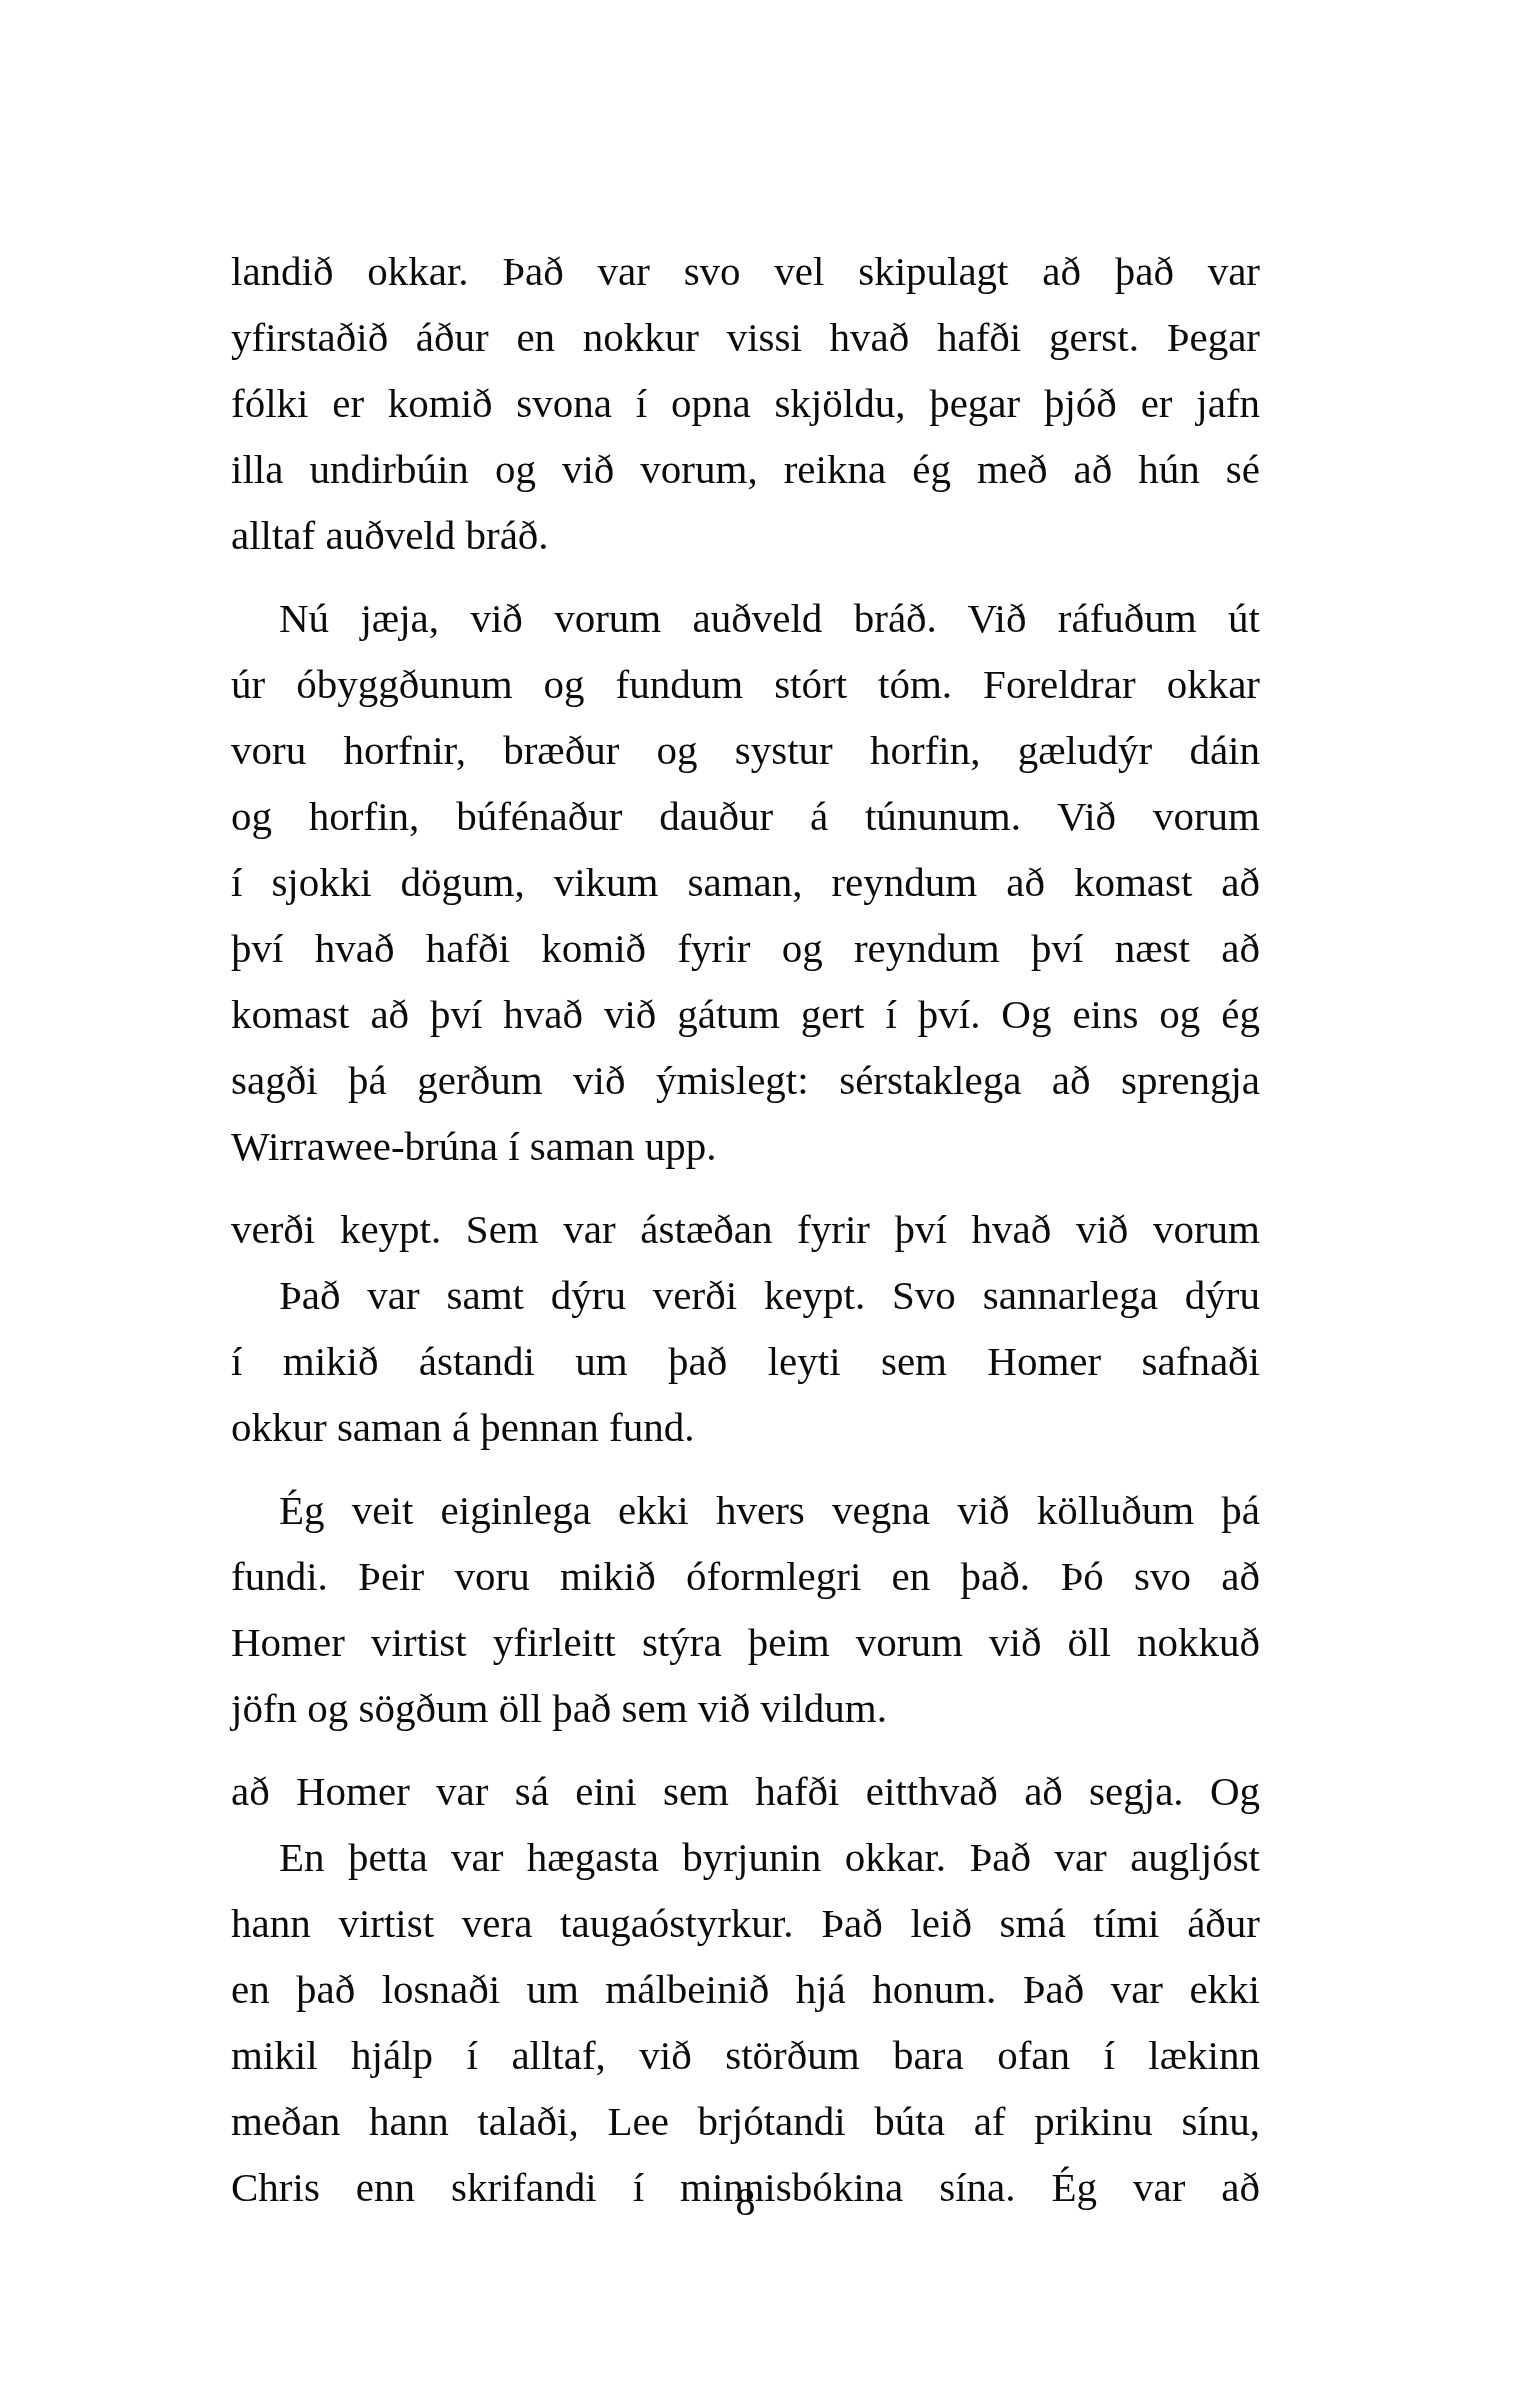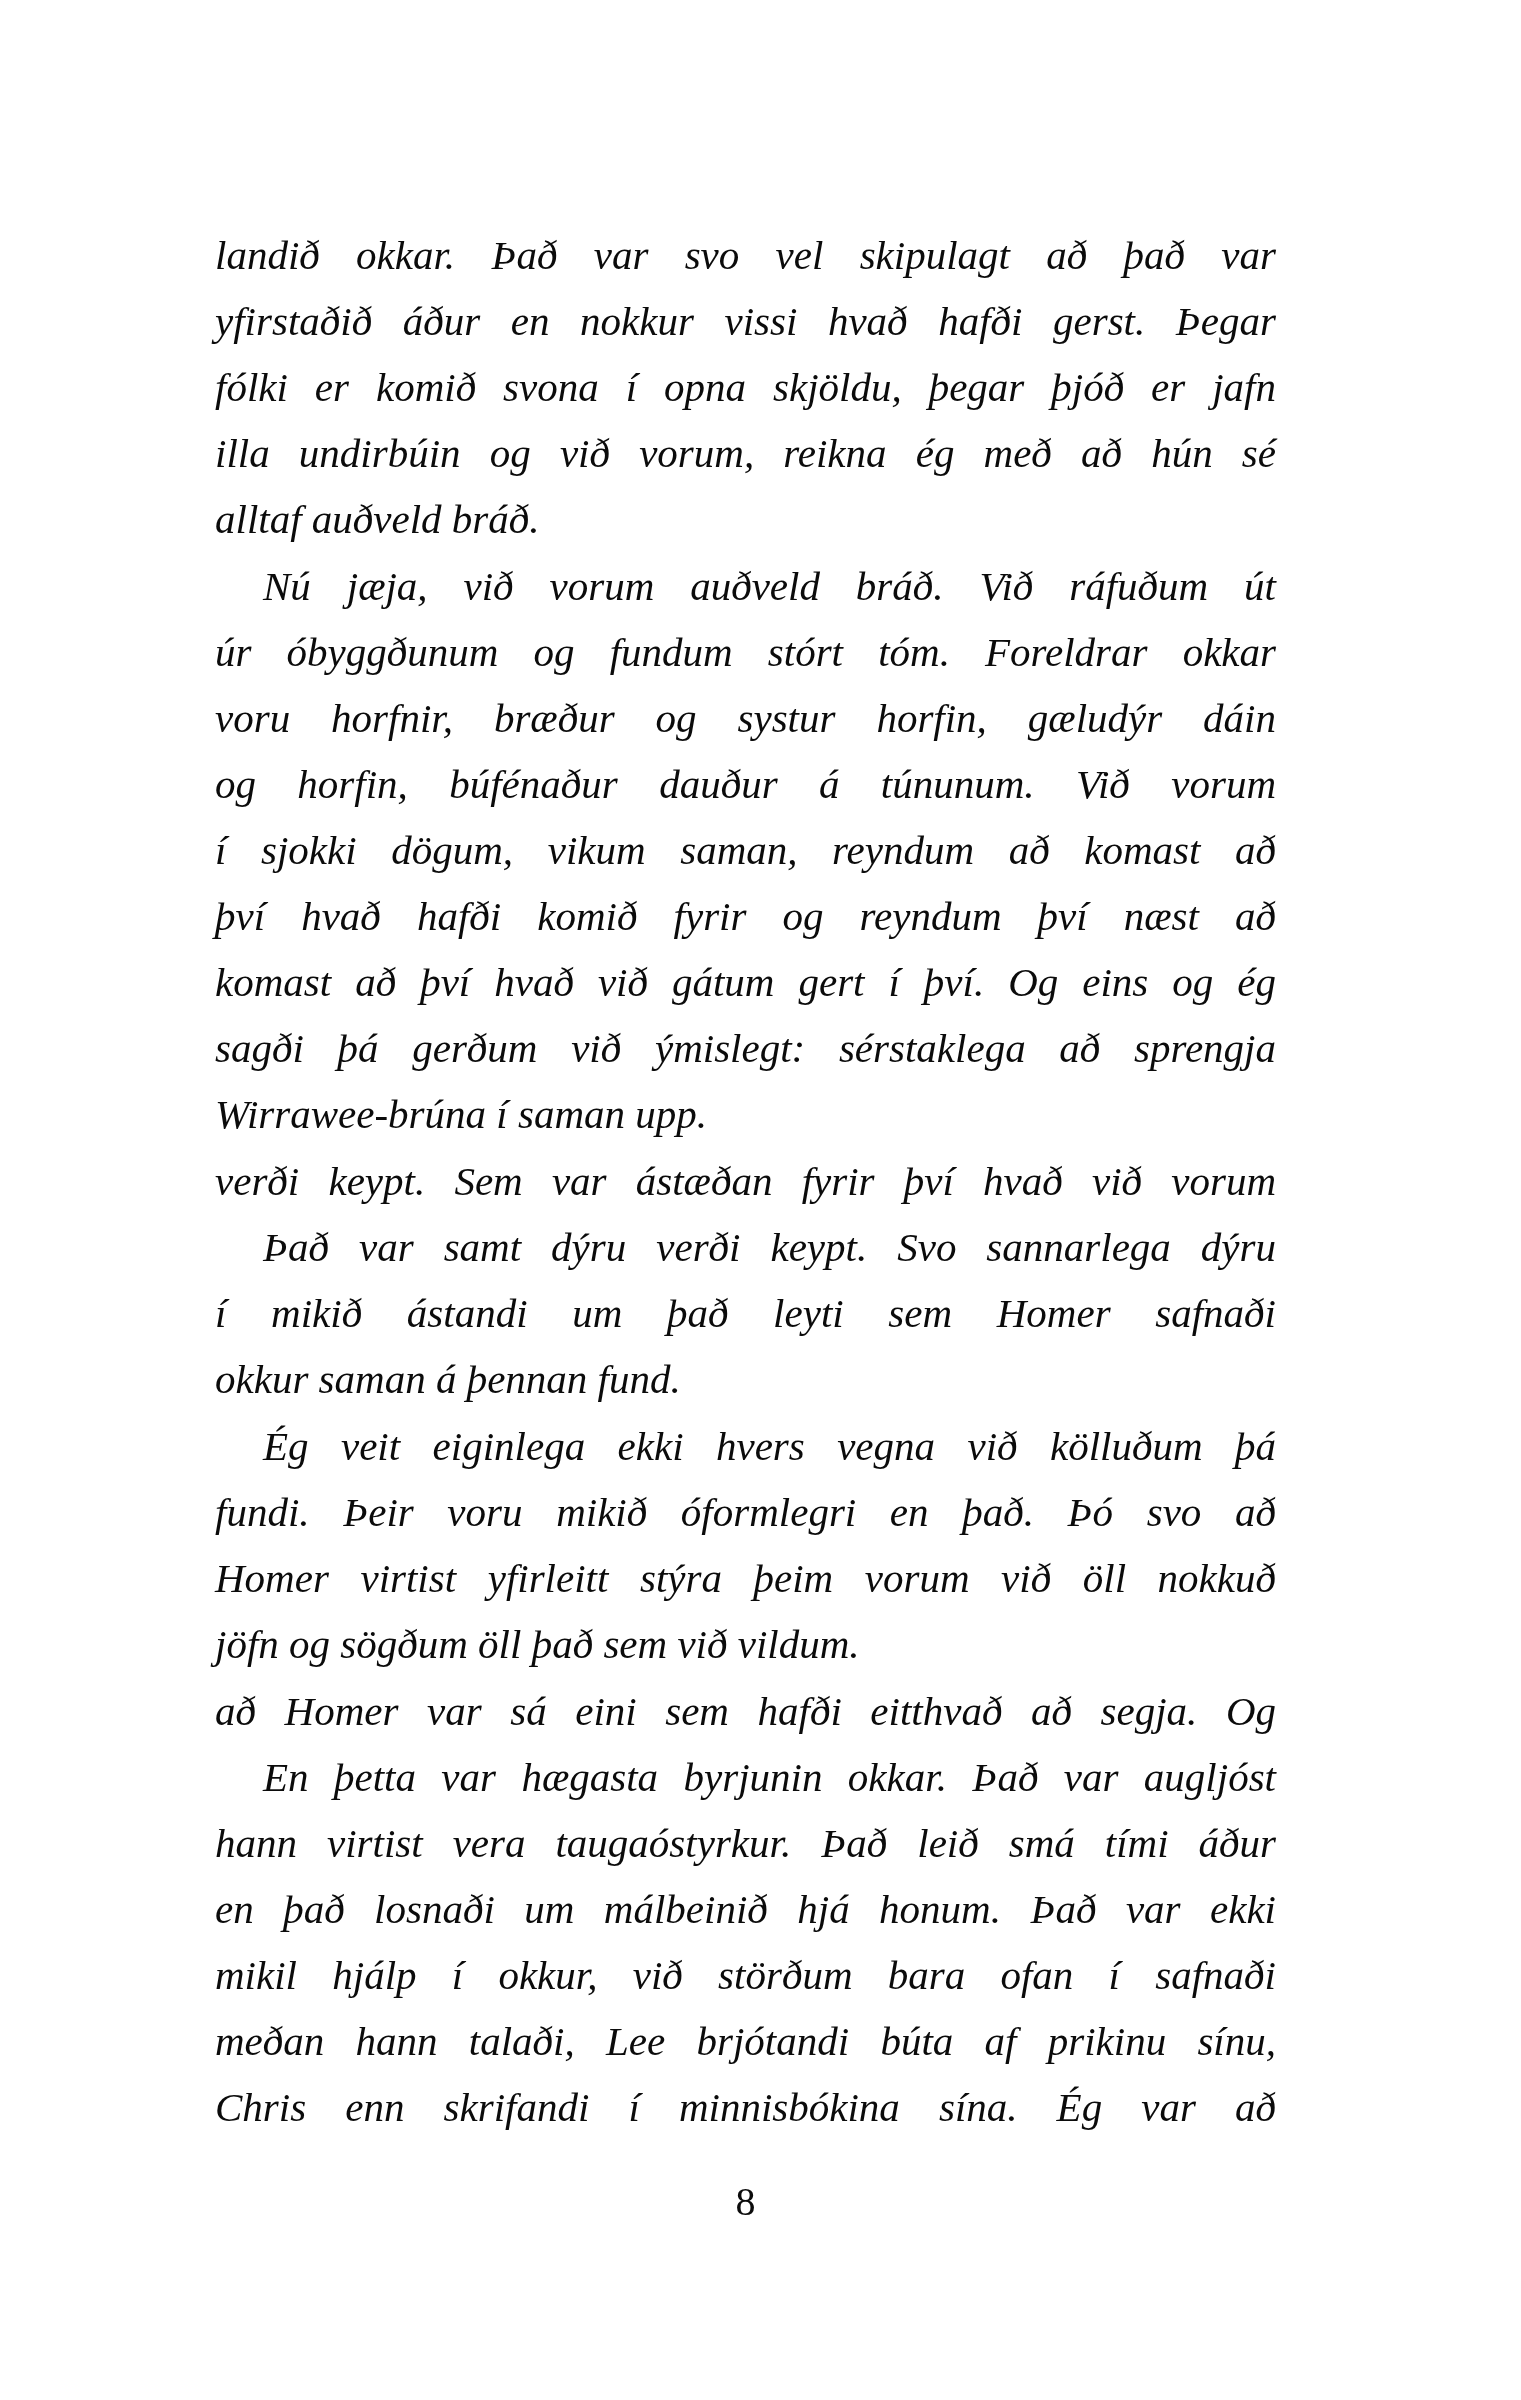--- a/index.html
+++ b/index.html
@@ -19,23 +19,22 @@
   .text-block {
     position: absolute;
     left: 214px;
     top: 221px;
     width: 1063px;
     font-size: 41px;
     line-height: 66px;
     letter-spacing: 0px;
   }
   .para {
-    margin: 1px;
+    margin: 17px;
     padding: 0;
-    font-style: italic;
   }
   .line {
     text-align: justify;
     text-align-last: justify;
     min-height: 66px;
   }
   .line.end {
     text-align-last: left;
   }
   .line.indent {
@@ -89,21 +88,21 @@
       <div class="line">fundi. Þeir voru mikið óformlegri en það. Þó svo að</div>
       <div class="line">Homer virtist yfirleitt stýra þeim vorum við öll nokkuð</div>
       <div class="line end">jöfn og sögðum öll það sem við vildum.</div>
     </div>
 
     <div class="para">
       <div class="line">að Homer var sá eini sem hafði eitthvað að segja. Og</div>
       <div class="line indent">En þetta var hægasta byrjunin okkar. Það var augljóst</div>
       <div class="line">hann virtist vera taugaóstyrkur. Það leið smá tími áður</div>
       <div class="line">en það losnaði um málbeinið hjá honum. Það var ekki</div>
-      <div class="line">mikil hjálp í okkur, við störðum bara ofan í safnaði</div>
+      <div class="line">mikil hjálp í alltaf, við störðum bara ofan í lækinn</div>
       <div class="line">meðan hann talaði, Lee brjótandi búta af prikinu sínu,</div>
       <div class="line">Chris enn skrifandi í minnisbókina sína. Ég var að</div>
     </div>
 
   </div>
 
   <div class="page-number">8</div>
 </div>
 
 

